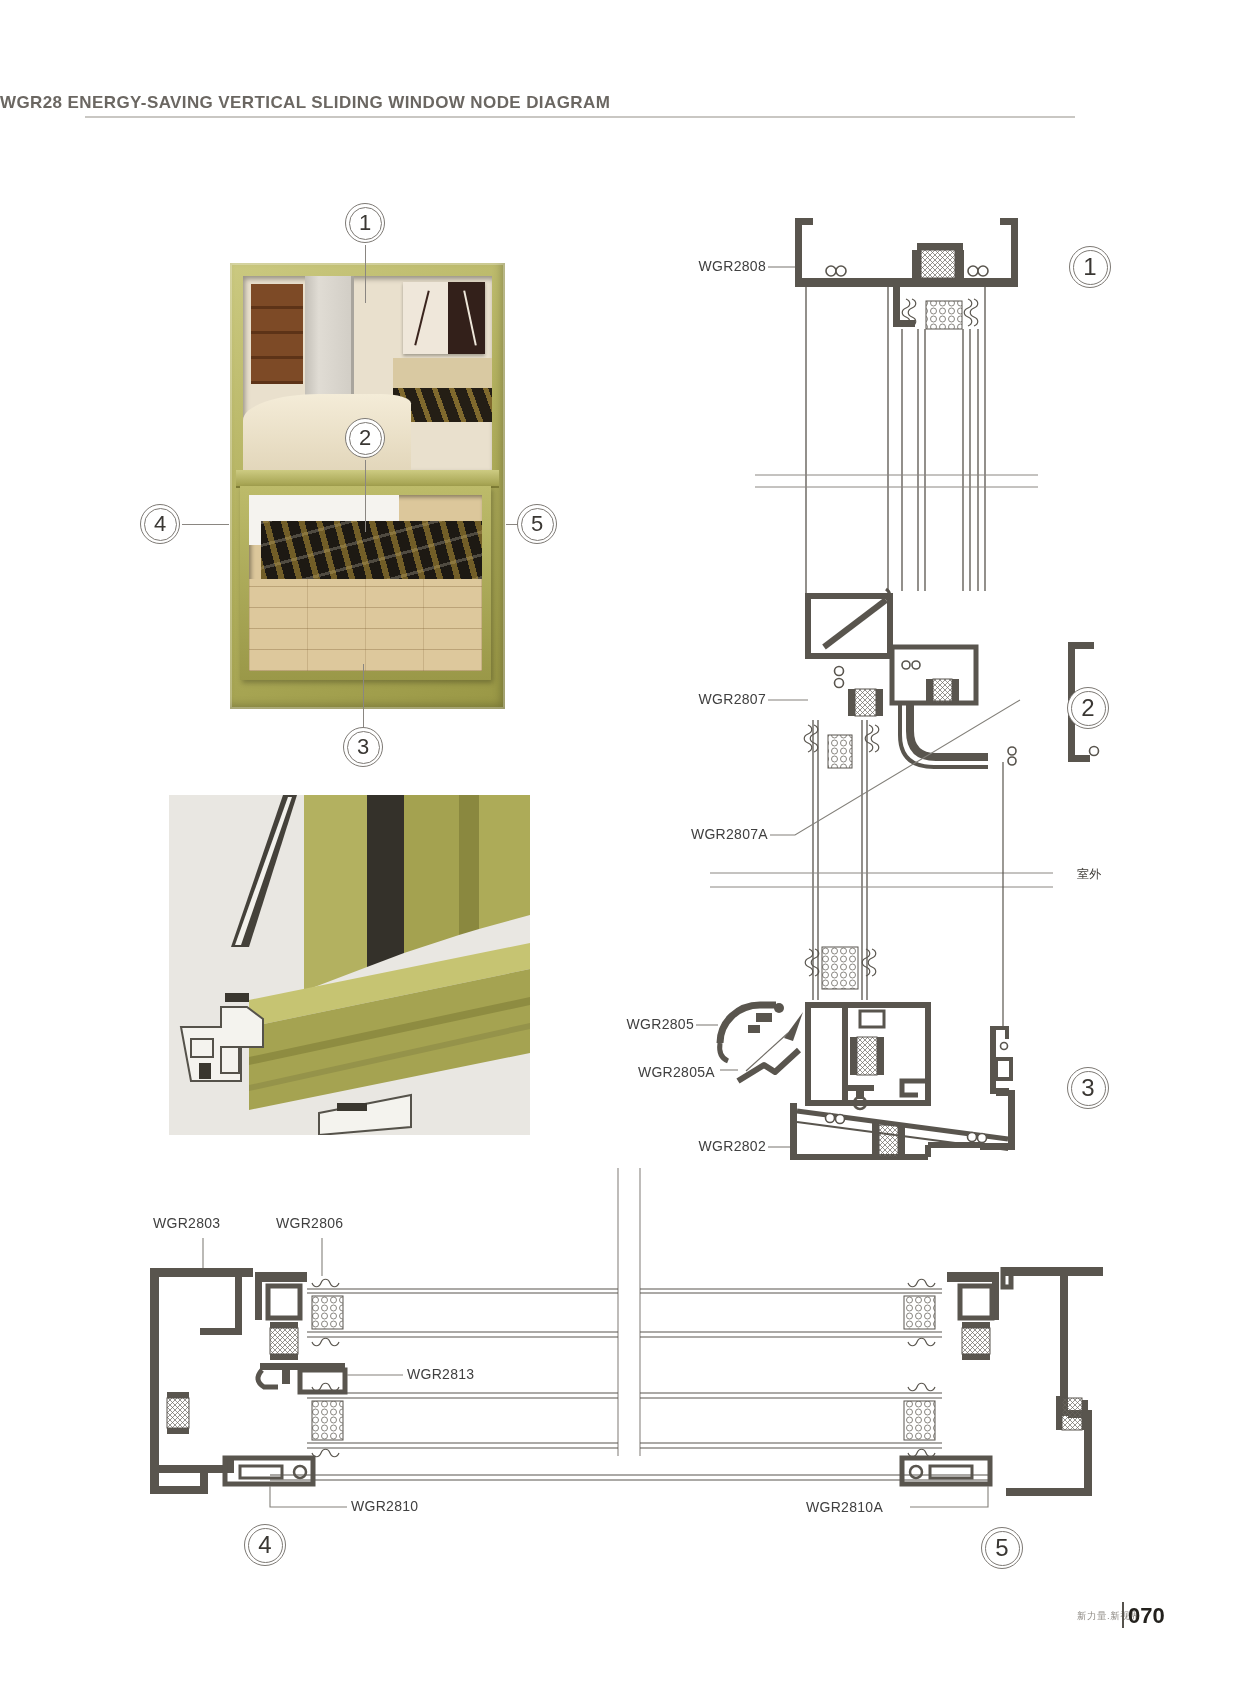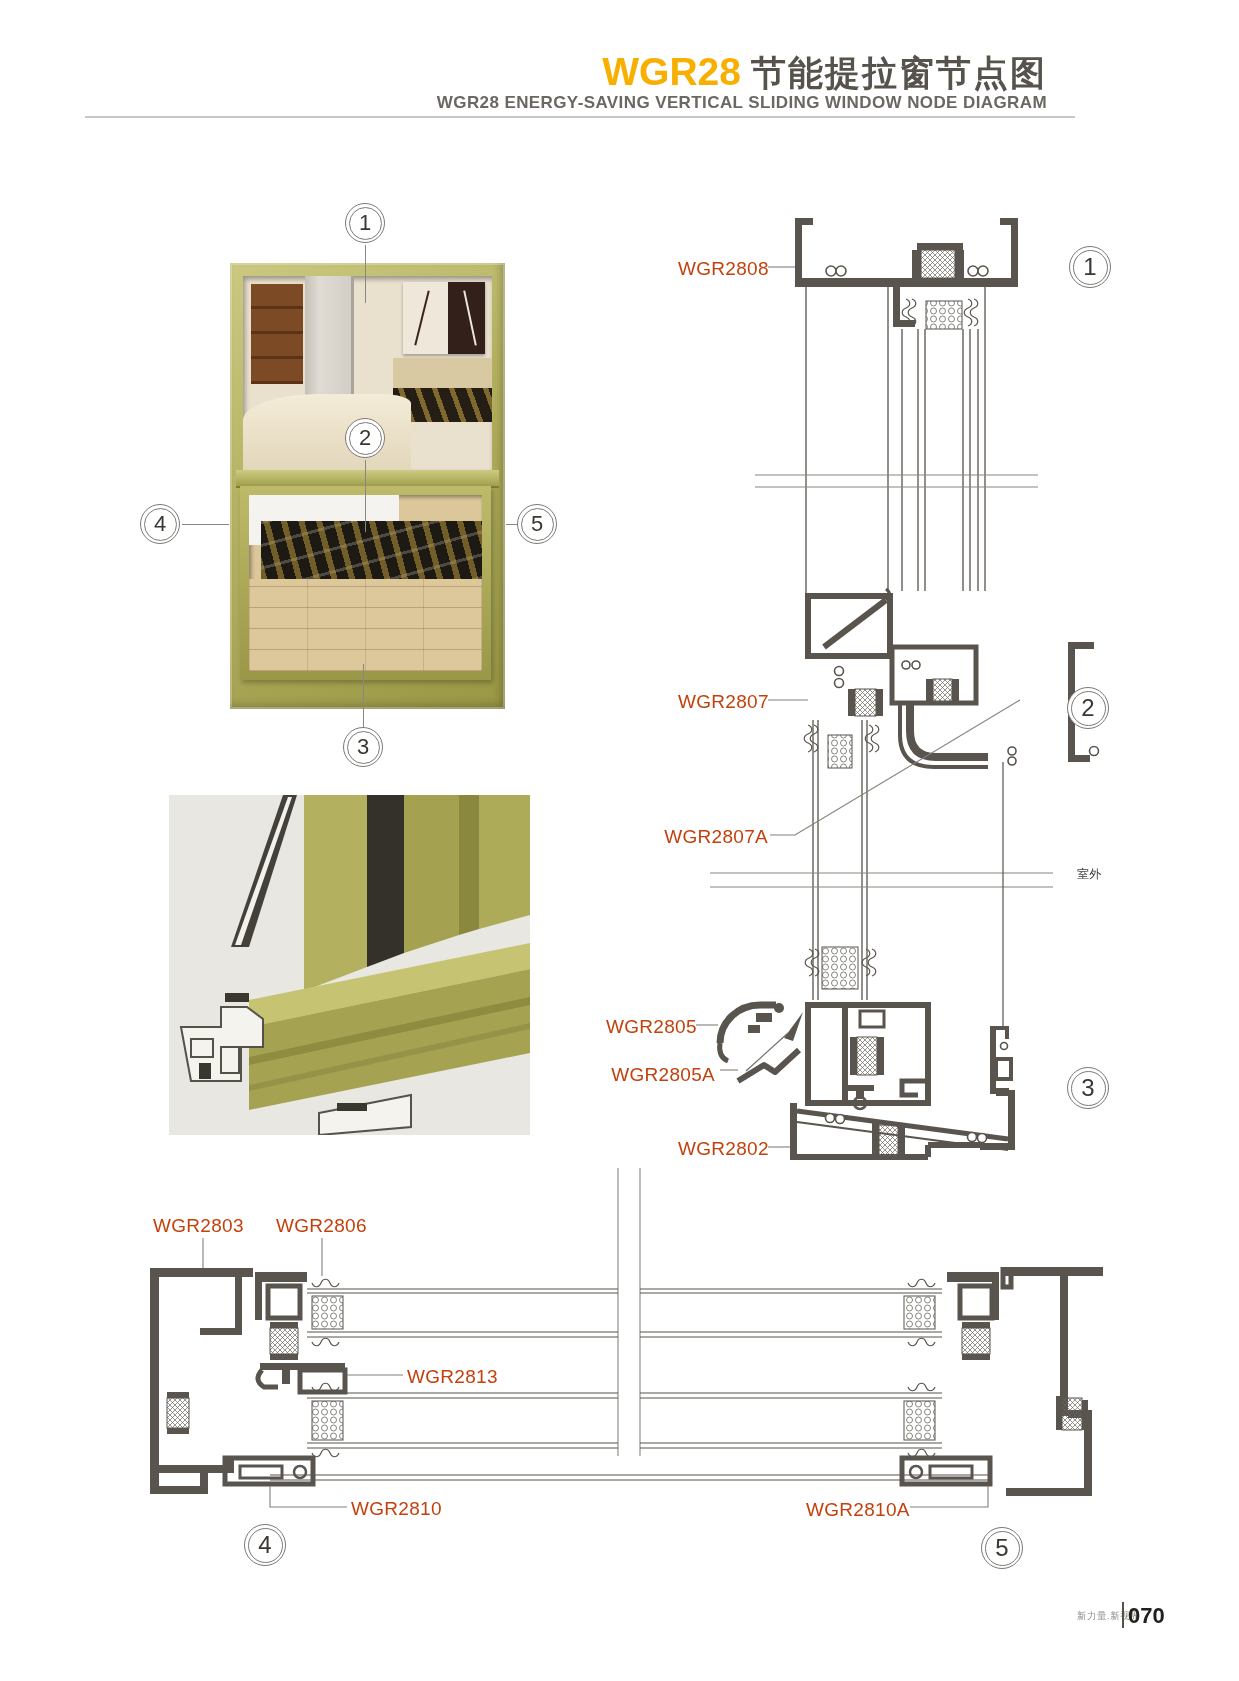--- a/index.html
+++ b/index.html
@@ -4,34 +4,34 @@
 <style>
   html,body{margin:0;padding:0;background:#fff;}
   .page{position:relative;width:1239px;height:1681px;background:#fff;overflow:hidden;
         font-family:"Liberation Sans",sans-serif;}
   .abs{position:absolute;}
 
   
   .hdr-title{position:absolute;top:50px;left:0;width:1047px;text-align:right;white-space:nowrap;}
   .hdr-model{font-size:39px;font-weight:bold;color:#F7AF00;letter-spacing:0;}
   .hdr-cn{font-size:35px;font-weight:bold;color:#56524C;margin-left:10px;letter-spacing:2px;}
-  .hdr-sub{position:absolute;top:93px;left:0;width:1047px;text-align:right;
+  .hdr-sub{position:absolute;top:93px;left:0;width:1047px;text-align:left;
            font-size:17px;font-weight:bold;color:#6B6762;letter-spacing:.4px;}
   .hdr-rule{position:absolute;left:85px;top:116px;width:990px;height:2px;background:#C9C7C3;}
 
   
   .co{position:absolute;width:42px;height:42px;border:1.5px solid #7d7974;border-radius:50%;
       box-sizing:border-box;background:#fff;}
   .co .ring{position:absolute;inset:2.5px;border:1px solid #7d7974;border-radius:50%;}
   .co .num{position:absolute;inset:0;display:flex;align-items:center;justify-content:center;
            font-size:24px;color:#3a3733;}
   .lead{position:absolute;background:#8a8681;}
 
   
-  .label{position:absolute;font-size:19px;color:#c2410c;letter-spacing:.3px;white-space:nowrap;}
+  .label{position:absolute;font-size:14px;color:#404040;letter-spacing:.3px;white-space:nowrap;}
   .label.r{text-align:right;}
 
   
   .wp{position:absolute;left:230px;top:263px;width:275px;height:446px;
       background:linear-gradient(150deg,#cbc980 0%,#b3b15f 45%,#999745 100%);
       box-shadow:inset 0 0 0 2px rgba(255,255,255,.28), inset -4px -4px 8px rgba(0,0,0,.22);}
   .wp-upper{position:absolute;left:13px;top:13px;right:13px;height:194px;overflow:hidden;
             background:#E9E0CD;box-shadow:inset 2px 3px 5px rgba(0,0,0,.35);}
   .wp-rail{position:absolute;left:6px;right:6px;top:207px;height:16px;
            background:linear-gradient(#cdcb82,#a2a04e);border-bottom:2px solid #7e7c35;}
@@ -67,23 +67,20 @@
   
   .ft-slogan{position:absolute;left:1077px;top:1610px;font-size:9.5px;color:#8f8b85;letter-spacing:.5px;}
   .ft-div{position:absolute;left:1122px;top:1602px;width:1.5px;height:26px;background:#55524c;}
   .ft-page{position:absolute;left:1128px;top:1603px;font-size:22px;font-weight:bold;color:#23211d;text-align:right;}
 </style>
 </head>
 <body>
 
 <div class="page">
 
-  <div class="hdr-title">
-    <span class="hdr-model">WGR28</span><span class="hdr-cn">节能提拉窗节点图</span>
-  </div>
   <div class="hdr-sub">WGR28 ENERGY-SAVING VERTICAL SLIDING WINDOW NODE DIAGRAM</div>
   <div class="hdr-rule"></div>
 
   <div class="wp">
     <div class="wp-upper">
       <div class="sc-shelf"></div>
       <div class="sc-door"></div>
       <div class="sc-art">
         <div class="sc-branch1"></div>
         <div class="sc-branch2"></div>

